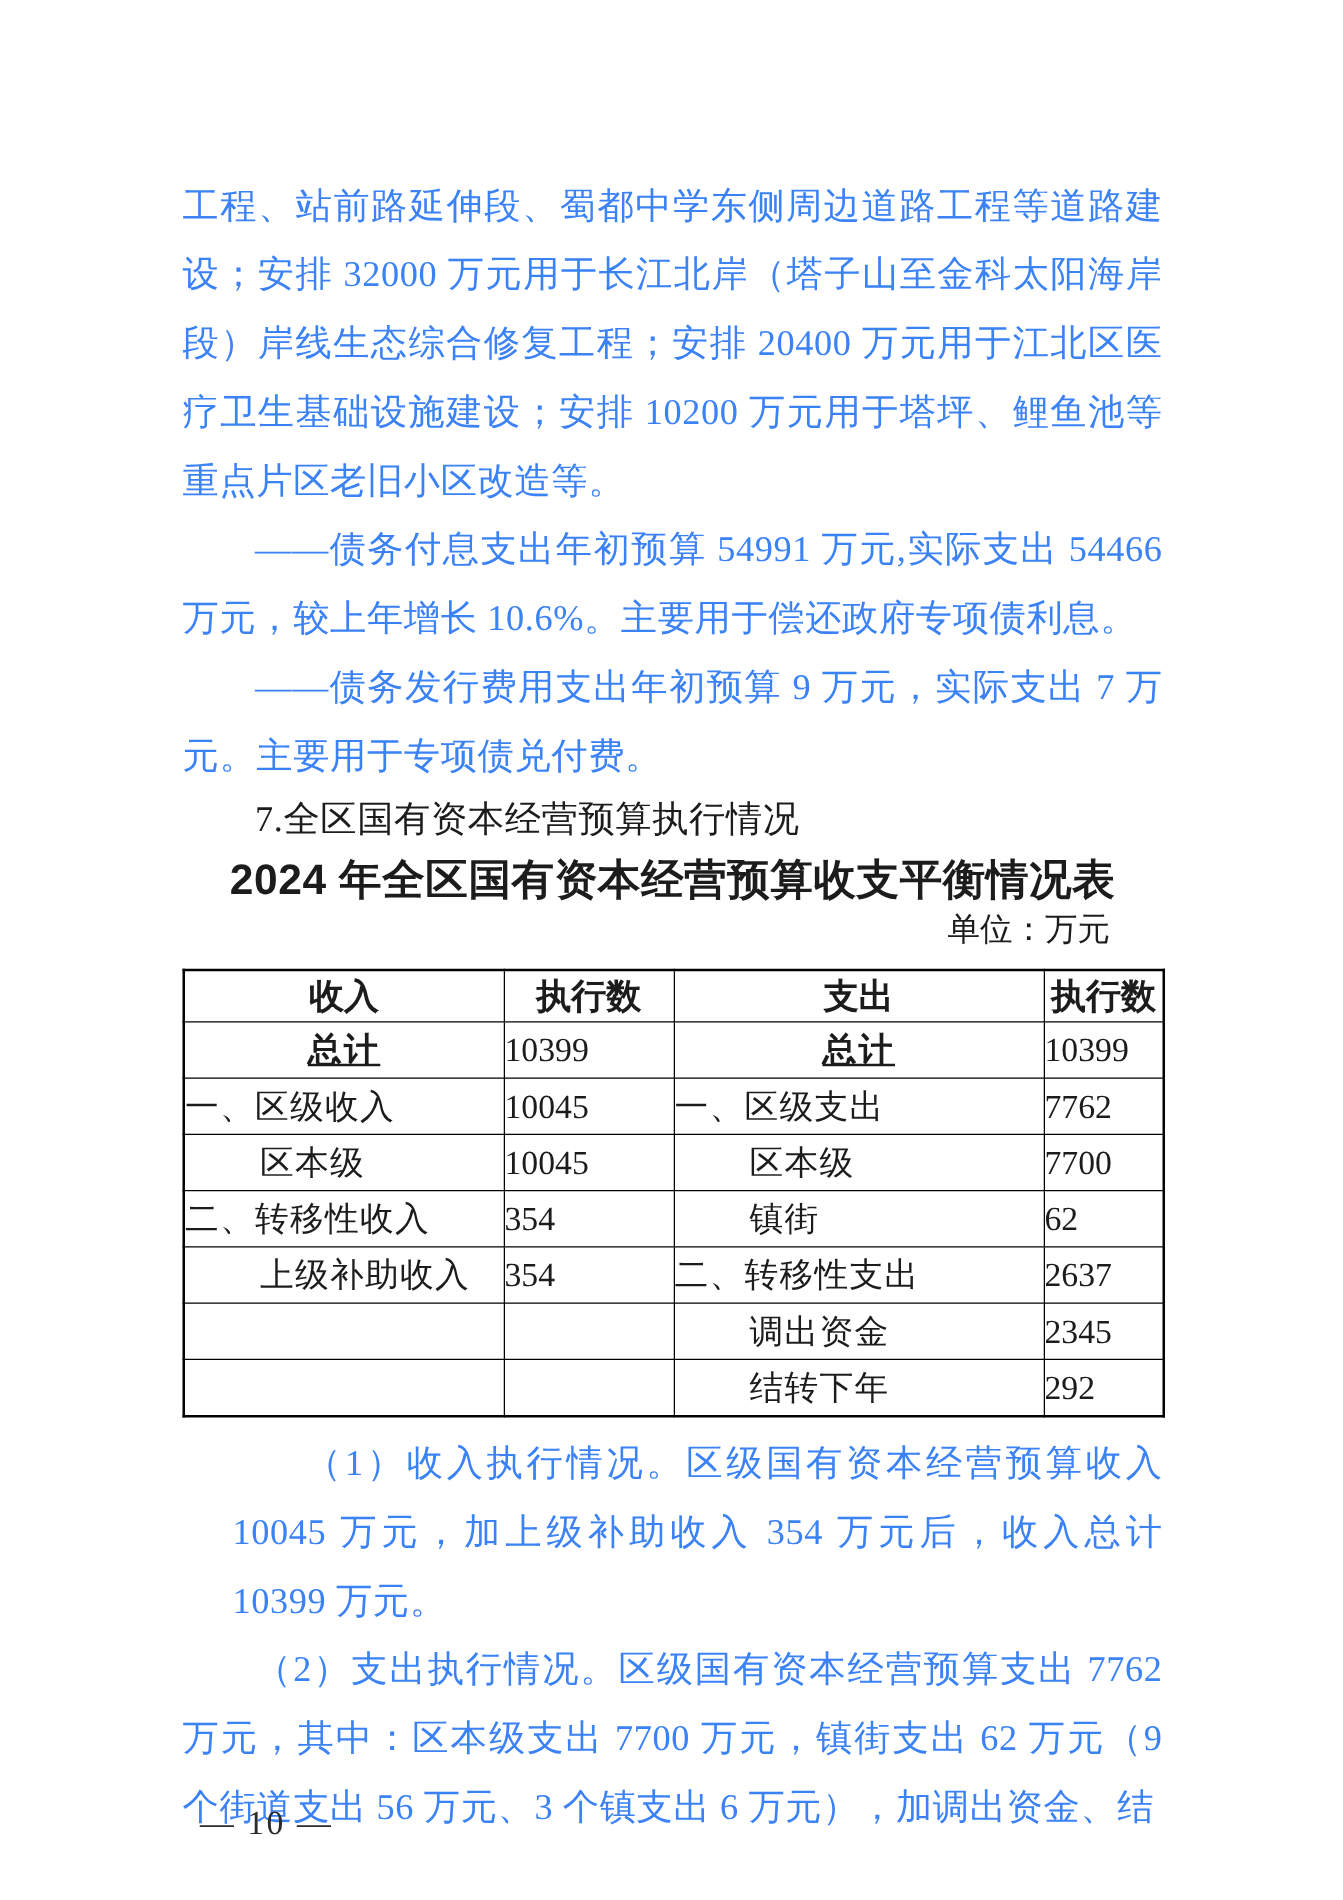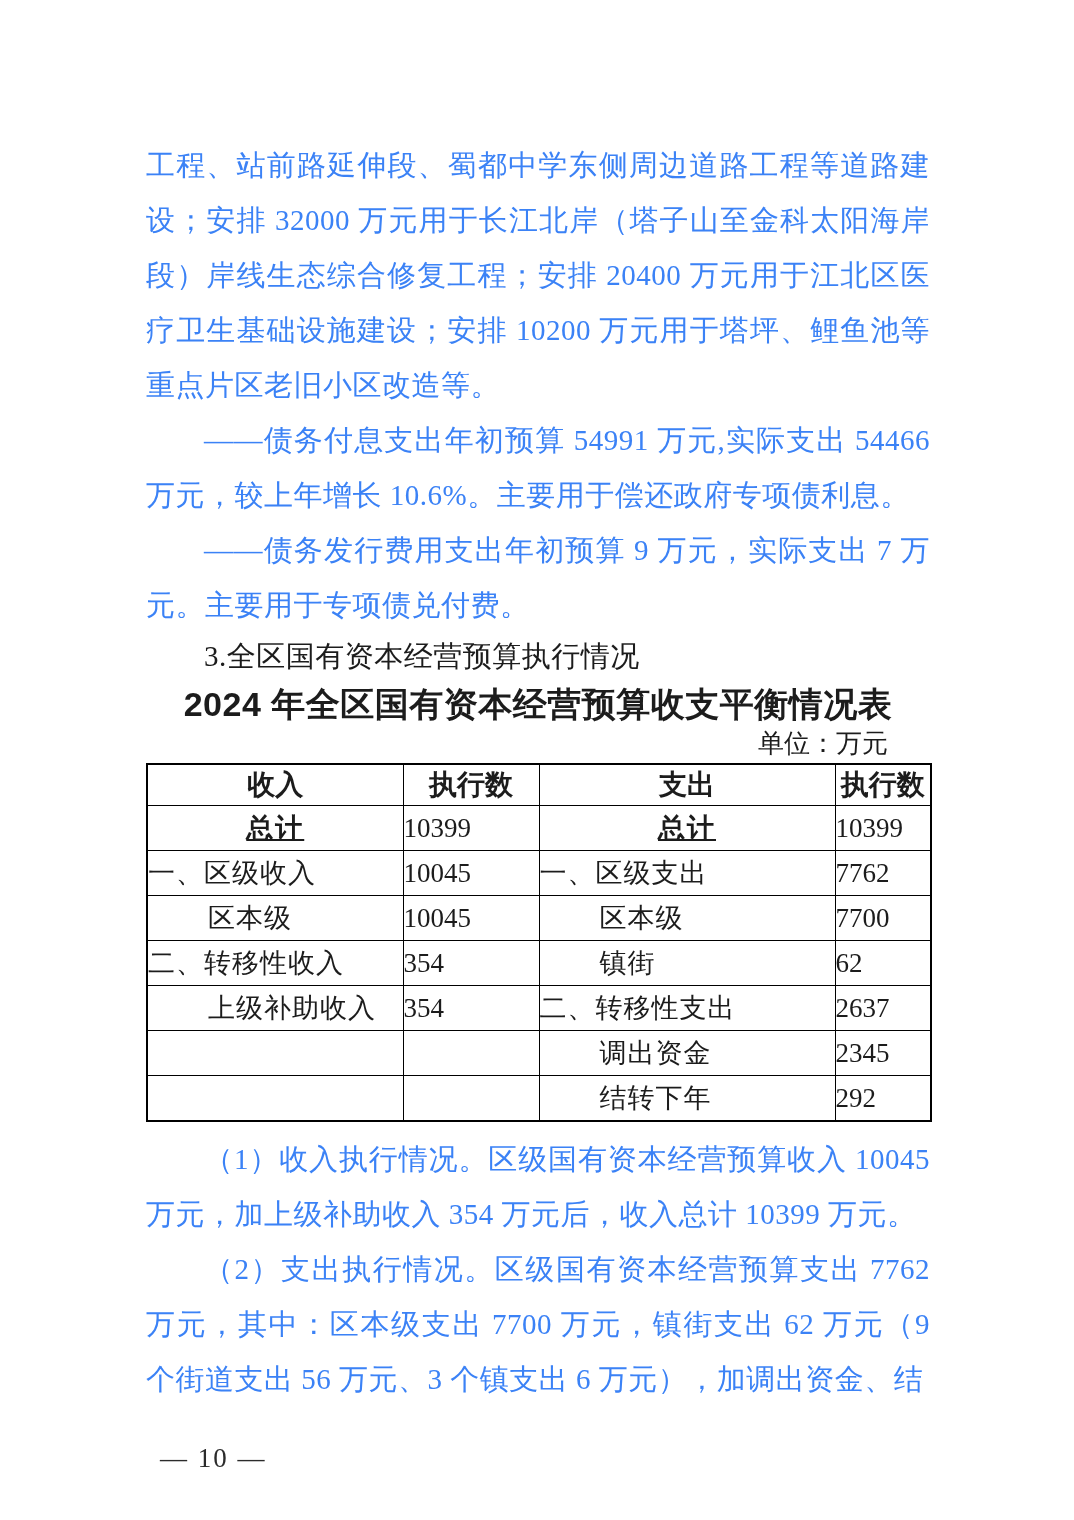--- a/index.html
+++ b/index.html
@@ -45,21 +45,21 @@
   .unit-line {
     font-size: 26px;
     line-height: 30px;
     text-align: right;
     padding-right: 42px;
   }
   table.budget {
     width: 784px;
     border-collapse: collapse;
     table-layout: fixed;
-    margin-top: 4px;
+    margin-top: 16px;
   }
   table.budget col.c-income  { width: 256px; }
   table.budget col.c-inval   { width: 136px; }
   table.budget col.c-expense { width: 296px; }
   table.budget col.c-exval   { width: 96px; }
   table.budget { border: 2.5px solid #000; }
   table.budget th, table.budget td {
     border: 1.5px solid #000;
     padding: 0;
     font-size: 27px;
@@ -78,21 +78,21 @@
   td.lbl { text-align: left; padding-left: 10px; letter-spacing: 1px; }
   td.lbl.ind { padding-left: 60px; }
   td.center-bold {
     text-align: center;
     font-weight: 700;
     font-family: "Liberation Sans", "DejaVu Sans", sans-serif;
     letter-spacing: 2px;
     text-decoration: underline;
   }
   td.num { text-align: left; padding-right: 12px; font-size: 28px; }
-  .after-table { margin-top: 10px; }
+  .after-table { margin-top: 10px; margin-left: 40px; }
   .page-footer {
     position: absolute;
     left: 160px;
     top: 1443px;
     font-size: 27px;
     letter-spacing: 2px;
     color: #2b2b2b;
   }
 </style>
 </head>
@@ -100,21 +100,21 @@
 
 <div class="page">
   <div class="content">
 
     <p class="body-text">工程、站前路延伸段、蜀都中学东侧周边道路工程等道路建设；安排 32000 万元用于长江北岸（塔子山至金科太阳海岸段）岸线生态综合修复工程；安排 20400 万元用于江北区医疗卫生基础设施建设；安排 10200 万元用于塔坪、鲤鱼池等重点片区老旧小区改造等。</p>
 
     <p class="body-text indent-2">——债务付息支出年初预算 54991 万元,实际支出 54466 万元，较上年增长 10.6%。主要用于偿还政府专项债利息。</p>
 
     <p class="body-text indent-2">——债务发行费用支出年初预算 9 万元，实际支出 7 万元。主要用于专项债兑付费。</p>
 
-    <p class="section-heading">3.全区国有资本经营预算执行情况</p>
+    <p class="section-heading">7.全区国有资本经营预算执行情况</p>
 
     <p class="table-title">2024 年全区国有资本经营预算收支平衡情况表</p>
 
     <p class="unit-line">单位：万元</p>
 
     <table class="budget">
       <colgroup>
         <col class="c-income">
           <col class="c-inval">
           <col class="c-expense">

